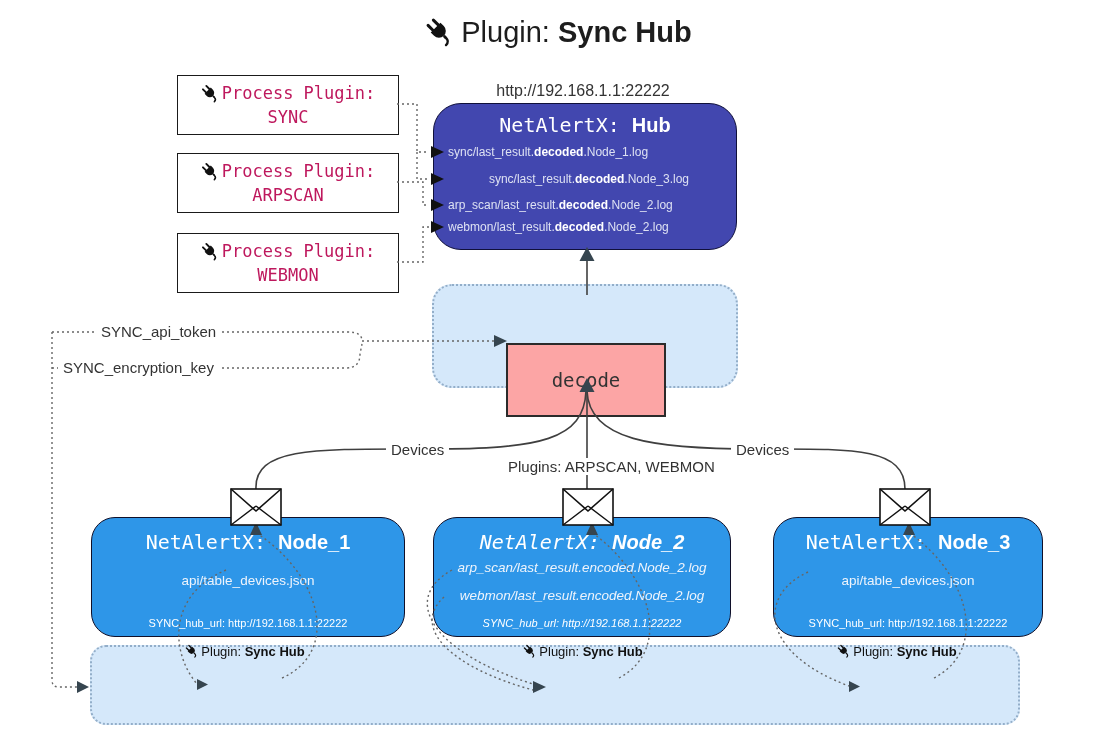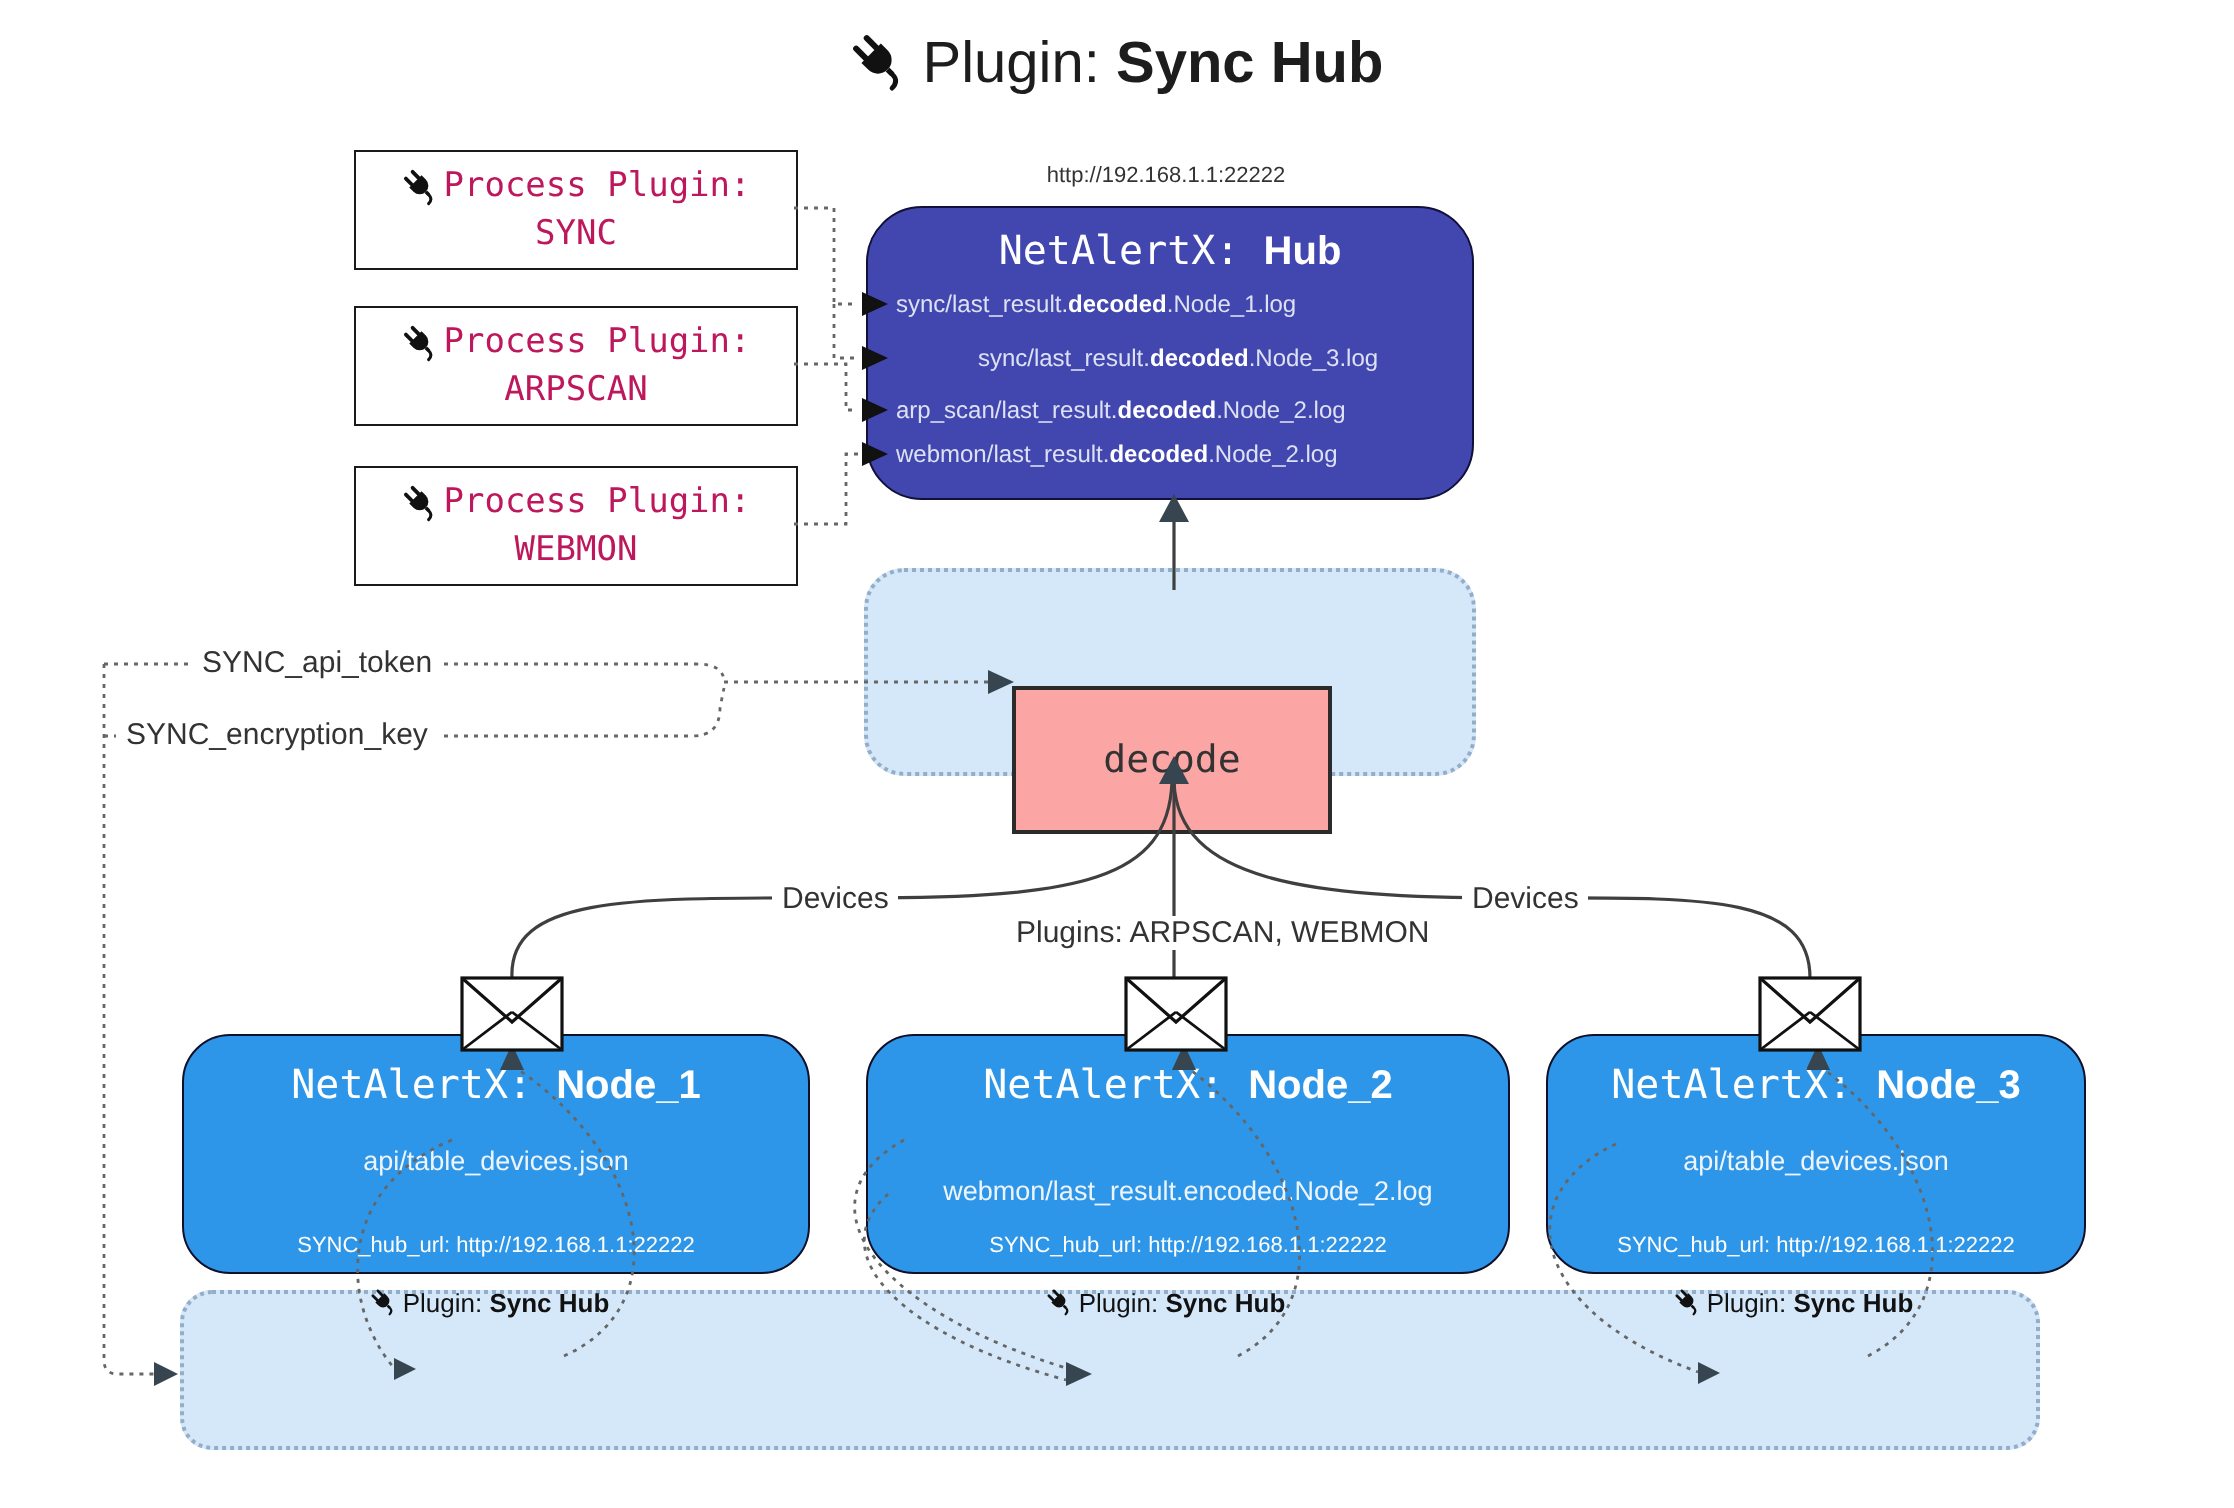--- a/index.html
+++ b/index.html
@@ -16,21 +16,21 @@
   
   .pbox{position:absolute;left:177px;width:220px;height:58px;background:#fff;
         border:1.6px solid #1a1a1a;display:flex;flex-direction:column;
         align-items:center;justify-content:center;font-size:17px;color:#be185d;
         font-family:"DejaVu Sans Mono","Liberation Mono",monospace;line-height:24px;}
   .pbox .l1{display:flex;align-items:center;gap:2px;}
   #pbox1{top:75px;} #pbox2{top:153px;} #pbox3{top:233px;}
 
   
   .hub-url{position:absolute;left:434px;width:298px;top:82px;text-align:center;
-           font-size:11px;color:#333;}
+           font-size:16px;color:#333;}
   .hub{position:absolute;left:433px;top:103px;width:302px;height:145px;
        background:#4247af;border:1.6px solid #10103a;border-radius:28px;}
   .hub-title{position:absolute;left:0;right:0;top:9px;text-align:center;
              font-size:20px;color:#fff;}
   .hub-title .mono{font-size:20px;}
   .hub-line{position:absolute;left:14px;right:6px;font-size:12px;color:#dde1f3;
             white-space:nowrap;}
   .hub-line b{color:#fff;}
   .hl0{top:41px;} .hl1{top:68px;text-align:center;} .hl2{top:94px;} .hl3{top:116px;}
 
@@ -38,21 +38,21 @@
   .decode-container{position:absolute;left:432px;top:284px;width:306px;height:104px;
        background:#d5e8fa;border:2px dotted #93aec9;border-radius:20px;box-sizing:border-box;}
   .decode-box{position:absolute;left:506px;top:295px;width:160px;height:74px;
        background:#fca5a5;border:2px solid #2b2b2b;display:flex;align-items:center;
        justify-content:center;font-size:19px;color:#333;box-sizing:border-box;margin-top:48px;}
 
   
   .node{position:absolute;top:517px;height:120px;background:#2e96e8;
         border:1.6px solid #10102a;border-radius:24px;color:#fff;box-sizing:border-box;}
   #node1{left:91px;width:314px;}
-  #node2{left:433px;width:322px;}
+  #node2{left:433px;width:298px;font-style:italic;}
   #node3{left:773px;width:270px;}
   .node-title{position:absolute;left:0;right:0;top:12px;text-align:center;font-size:20px;}
   .node-line{position:absolute;left:0;right:0;text-align:center;font-size:13.5px;
              color:#eef4fc;white-space:nowrap;}
   .n-single{top:55px;}
   .n2a{top:42px;} .n2b{top:70px;}
   .node-url{position:absolute;left:0;right:0;bottom:7px;text-align:center;
             font-size:11px;color:#fff;}
 
   
@@ -149,20 +149,21 @@
 
   <div class="decode-box mono z20">decode</div>
 
   <div class="node z20" id="node1">
     <div class="node-title"><span class="mono">NetAlertX: </span><b>Node_1</b></div>
     <div class="node-line n-single">api/table_devices.json</div>
     <div class="node-url">SYNC_hub_url: http://192.168.1.1:22222</div>
   </div>
   <div class="node z20" id="node2">
     <div class="node-title"><span class="mono">NetAlertX: </span><b>Node_2</b></div>
+    <div class="node-line n2a">arp_scan/last_result.encoded.Node_2.log</div>
     <div class="node-line n2b">webmon/last_result.encoded.Node_2.log</div>
     <div class="node-url">SYNC_hub_url: http://192.168.1.1:22222</div>
   </div>
   <div class="node z20" id="node3">
     <div class="node-title"><span class="mono">NetAlertX: </span><b>Node_3</b></div>
     <div class="node-line n-single">api/table_devices.json</div>
     <div class="node-url">SYNC_hub_url: http://192.168.1.1:22222</div>
   </div>
 
   <div class="encode-box mono" id="enc1">encode</div>

